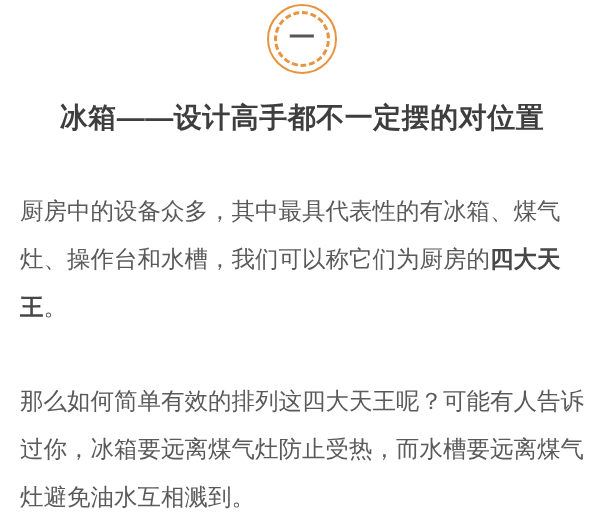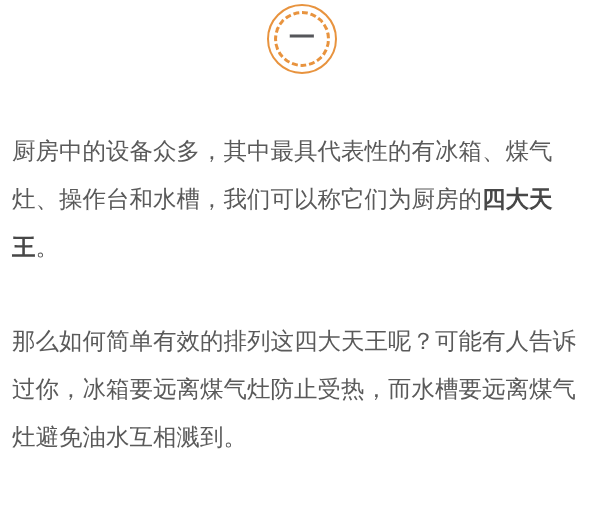--- a/index.html
+++ b/index.html
@@ -58,21 +58,21 @@
     margin: 28px 0 0 0;
     padding: 0;
     text-align: center;
     font-size: 28px;
     line-height: 32px;
     font-weight: 700;
     color: var(--heading-text, #3E3E3E);
     letter-spacing: 0.5px;
   }
   .para {
-    margin: 8px;
+    margin: 16px;
     width: 572px;
     font-size: 23.5px;
     line-height: 48px;
     color: var(--body-text, #5A5A5A);
     text-align: left;
     word-break: normal;
     line-break: strict;
   }
   .para-1 { margin-top: 53px; }
   .para-2 { margin-top: 46px; }
@@ -85,18 +85,19 @@
 <body>
 
 <div class="page">
 
   <div class="badge-outer">
     <div class="badge-inner">
       <span class="badge-num">一</span>
     </div>
   </div>
 
+  <h1 class="title">冰箱——设计高手都不一定摆的对位置</h1>
 
   <p class="para para-1"><span>厨房中的设备众多，其中最具代表性的有冰箱、煤气灶、操作台和水槽，我们可以称它们为厨房的</span><span class="bold-phrase">四大天王</span><span>。</span></p>
 
   <p class="para para-2"><span>那么如何简单有效的排列这四大天王呢？可能有人告诉过你，冰箱要远离煤气灶防止受热，而水槽要远离煤气灶避免油水互相溅到。</span></p>
 
 </div>
 
 </body></html>

